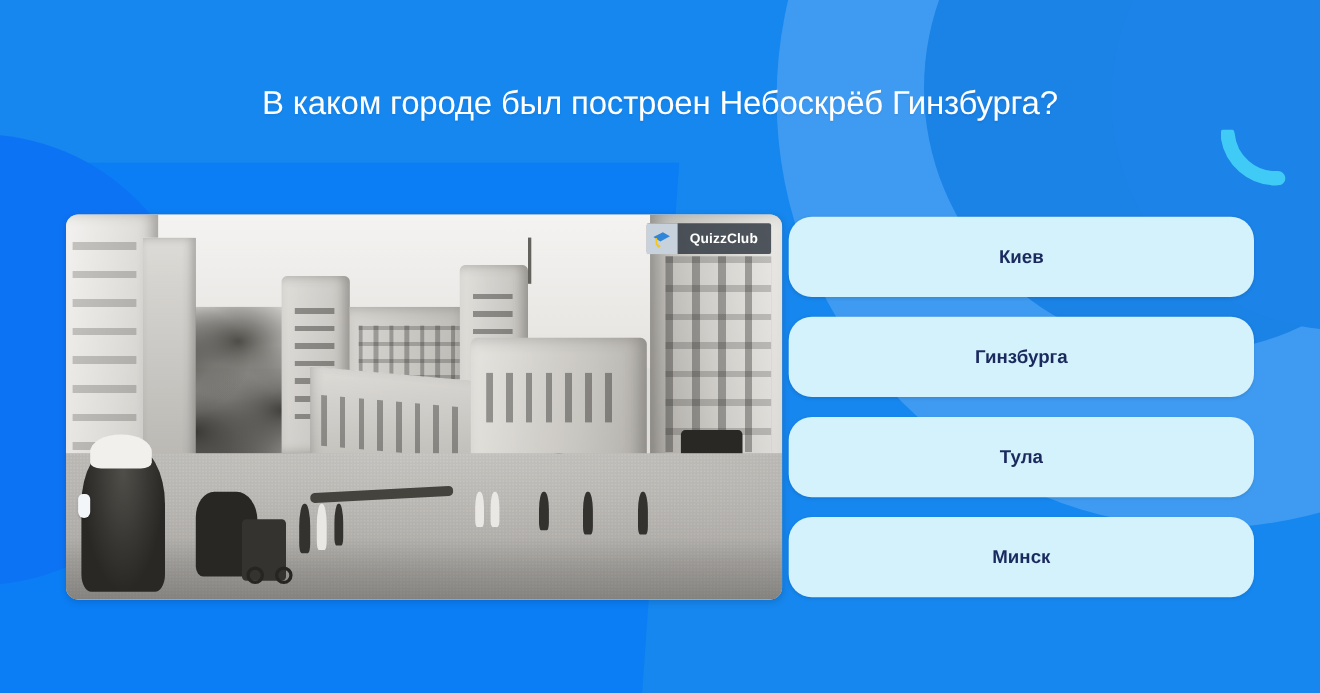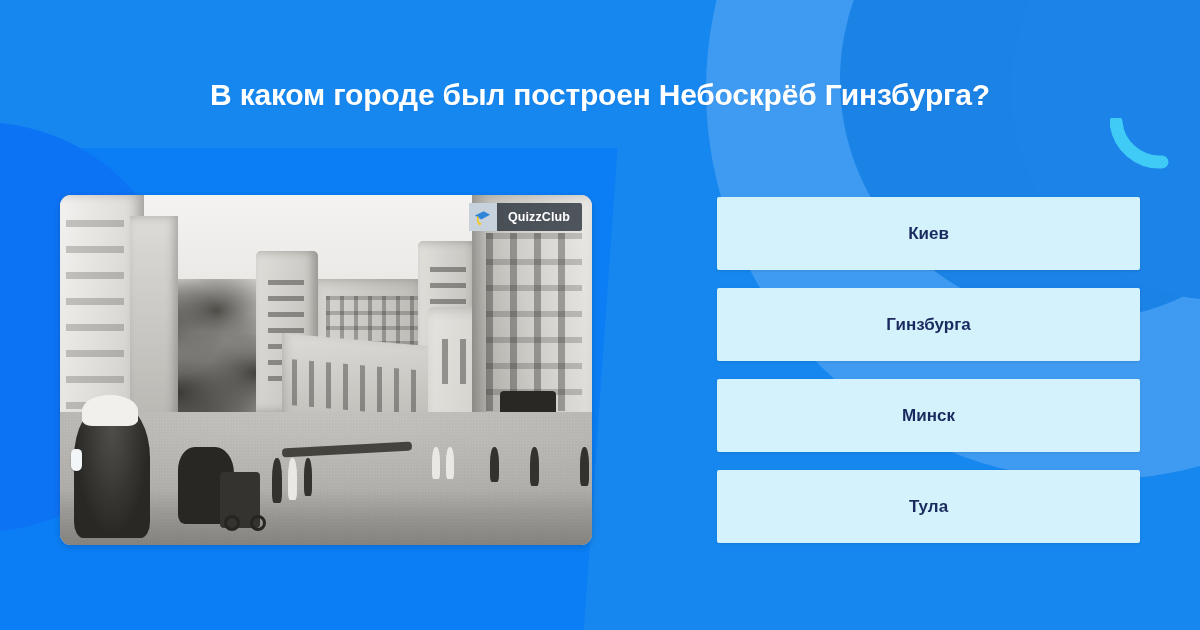--- a/index.html
+++ b/index.html
@@ -57,37 +57,37 @@
 
   
   .header{
     position:absolute; left:0; top:0; width:1200px; height:190px;
     display:flex; align-items:center; justify-content:center;
     z-index:5;
   }
   .question{
     color:#ffffff;
     font-size:30px;
-    font-weight:bold;
+    font-weight:normal;
     letter-spacing:-0.2px;
     text-align:center;
     padding:0 70px;
     text-shadow:0 1px 2px rgba(0,0,0,.06);
   }
 
   
   .content{
     position:absolute; left:0; top:190px; width:1200px; height:440px;
     z-index:6;
   }
 
   
   .photo-card{
     position:absolute; left:60px; top:5px;
-    width:532px; height:350px;
+    width:651px; height:350px;
     border-radius:11px;
     overflow:hidden;
     box-shadow:0 2px 7px rgba(0,0,0,.16);
     background:#d9d3c9;
   }
   .photo{
     position:absolute; inset:0;
     overflow:hidden;
     
     background:
@@ -285,21 +285,21 @@
   
   .answers{
     position:absolute; left:717px; top:7px;
     width:423px;
     display:flex; flex-direction:column; gap:18px;
     z-index:6;
   }
   .answer{
     width:423px; height:73px;
     background:#d3f2fb;
-    border-radius:2px;
+    border-radius:21px;
     display:flex; align-items:center; justify-content:center;
     color:#1b2a5e;
     font-size:17px;
     font-weight:bold;
     box-shadow:0 1px 3px rgba(0,0,0,.10);
     cursor:pointer;
   }
 
   
   .handle{
@@ -383,23 +383,23 @@
     </div>
 
     <div class="answers">
       <div class="answer">
         <span>Киев</span>
       </div>
       <div class="answer">
         <span>Гинзбурга</span>
       </div>
       <div class="answer">
+        <span>Тула</span>
+      </div>
+      <div class="answer">
         <span>Минск</span>
-      </div>
-      <div class="answer">
-        <span>Тула</span>
       </div>
     </div>
 
     <div class="handle"></div>
   </div>
 
 </div>
 
 </body></html>

